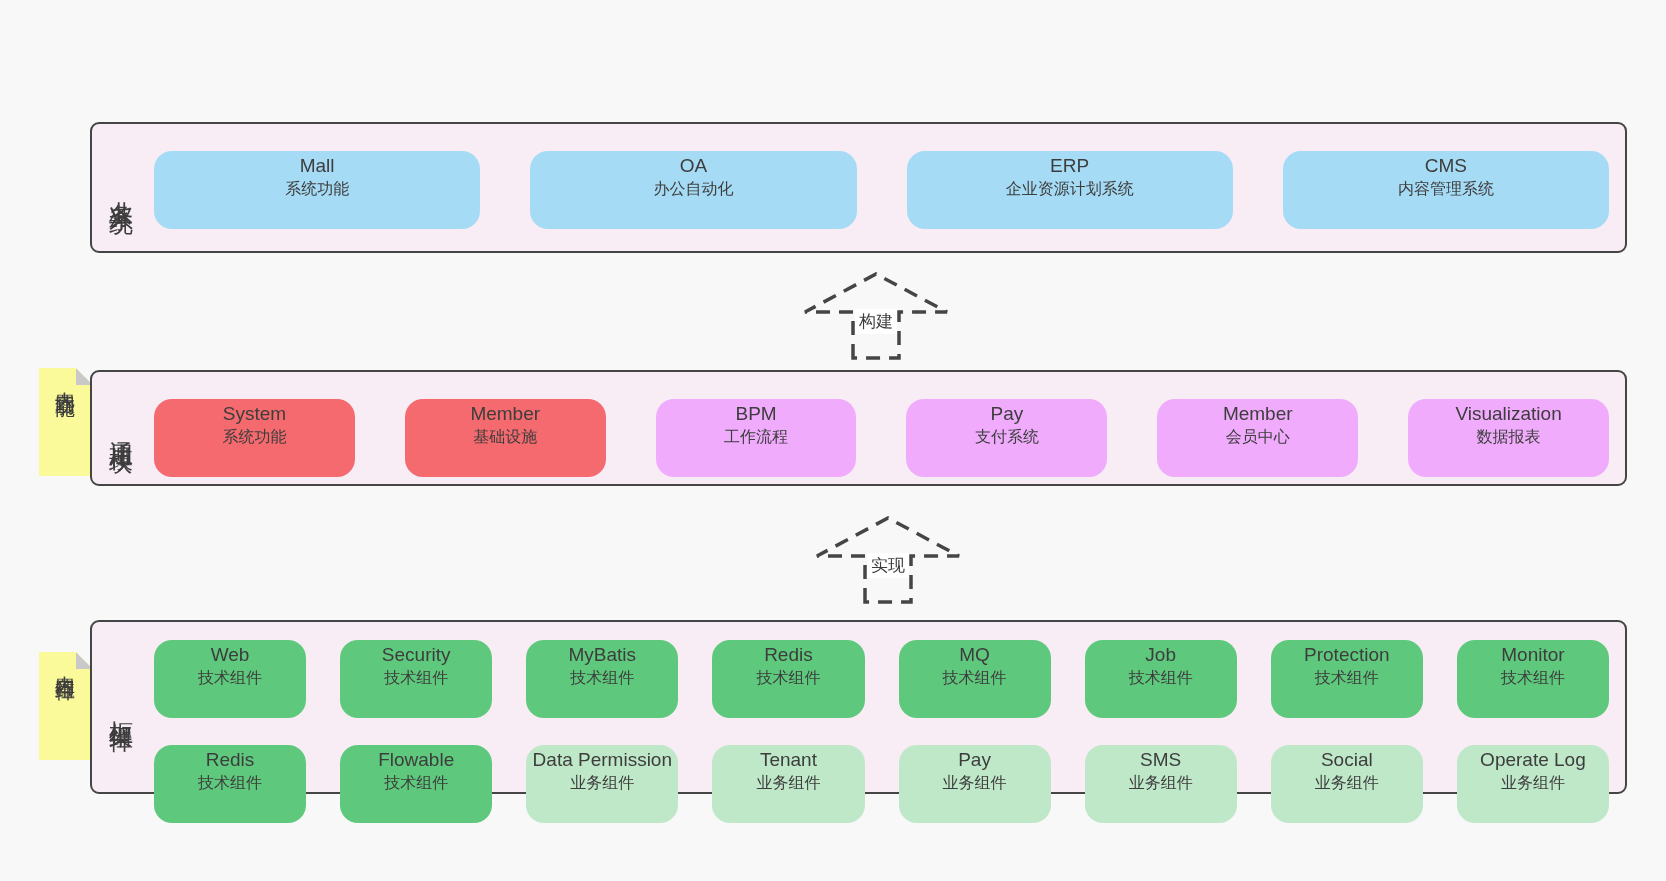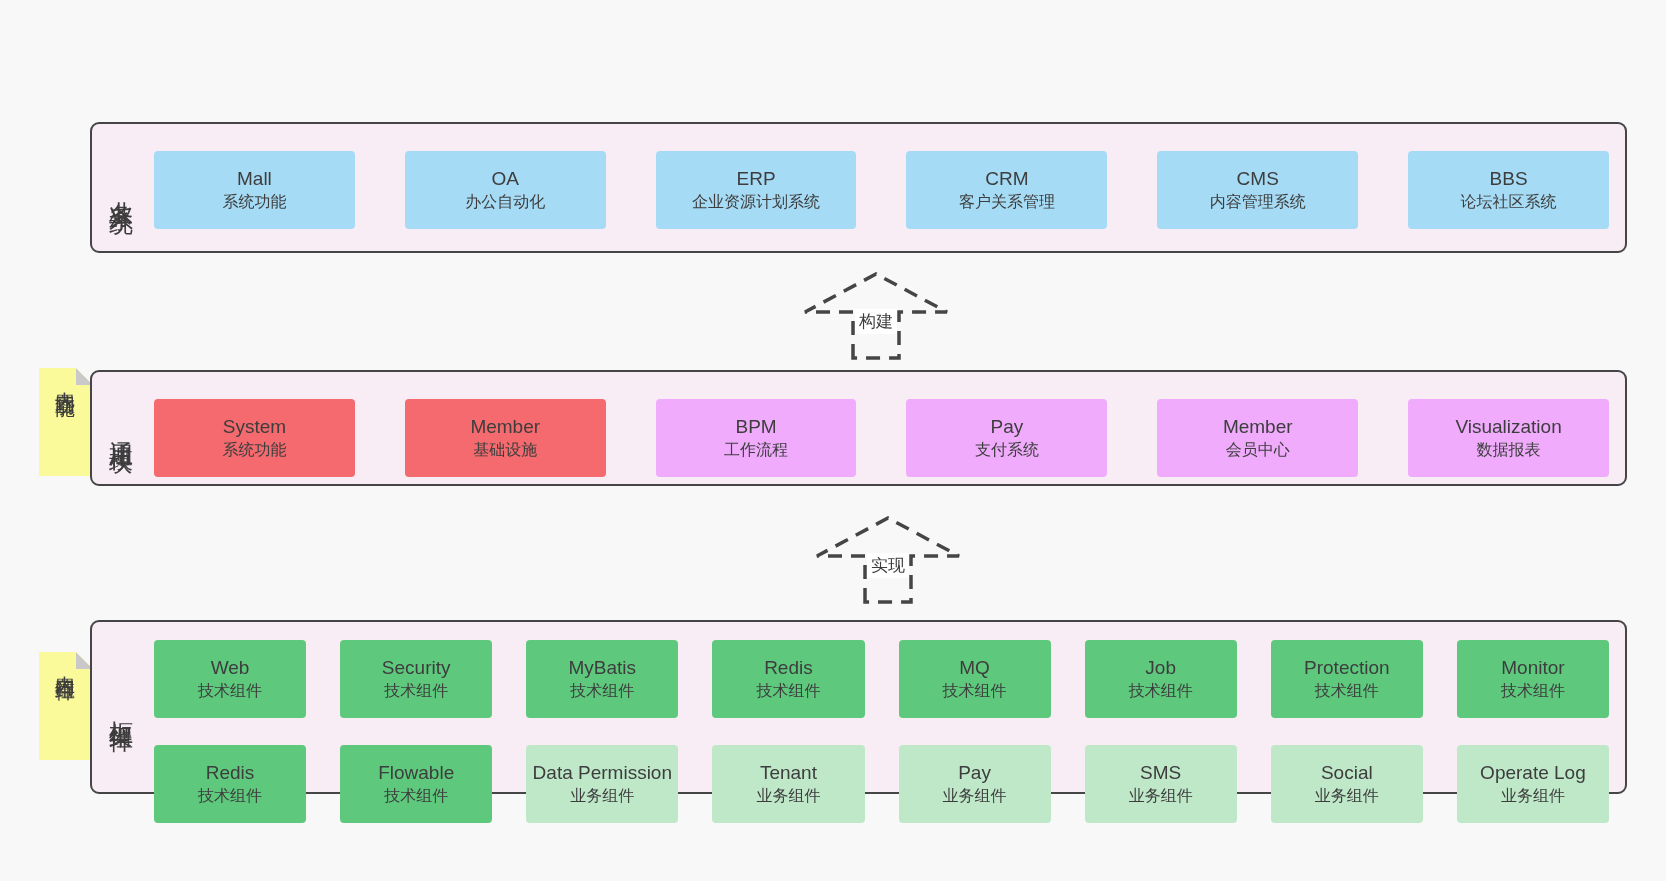--- a/index.html
+++ b/index.html
@@ -36,24 +36,23 @@
     position:absolute;
     left:62px;
     right:16px;
     display:flex;
     gap:50px;
   }
   .boxrow.eight { gap:34px; }
   .box {
     flex:1;
     height:78px;
-    border-radius:4px;
+    border-radius:18px;
     display:flex;
     flex-direction:column;
-    justify-content:center;
     align-items:center;
     text-align:center;
     padding:3px;
   }
   .box .en { font-size:19px; line-height:1.22; }
   .box .zh { font-size:16px; line-height:1.3; margin-top:2px; }
   .blue      { background:#a6dbf5; }
   .red       { background:#f46a6e; }
   .pink      { background:#f0abfc; }
   .green     { background:#5ec97d; }
@@ -115,30 +114,22 @@
     </div>
     <div class="box blue">
       <div class="en">OA</div>
       <div class="zh">办公自动化</div>
     </div>
     <div class="box blue">
       <div class="en">ERP</div>
       <div class="zh">企业资源计划系统</div>
     </div>
     <div class="box blue">
-      <div class="en">CRM</div>
-      <div class="zh">客户关系管理</div>
-    </div>
-    <div class="box blue">
       <div class="en">CMS</div>
       <div class="zh">内容管理系统</div>
-    </div>
-    <div class="box blue">
-      <div class="en">BBS</div>
-      <div class="zh">论坛社区系统</div>
     </div>
   </div>
 </div>
 
 <div class="arrow" style="left:801px; top:271px;">
   <svg viewBox="0 0 150 90">
     <path d="M52 87 V41 H4 L75 3 L146 41 H98 V87 Z" fill="none" stroke="#454545" stroke-width="3.5" stroke-dasharray="14 9"></path>
   </svg>
   <div class="alabel">构建</div>
 </div>

